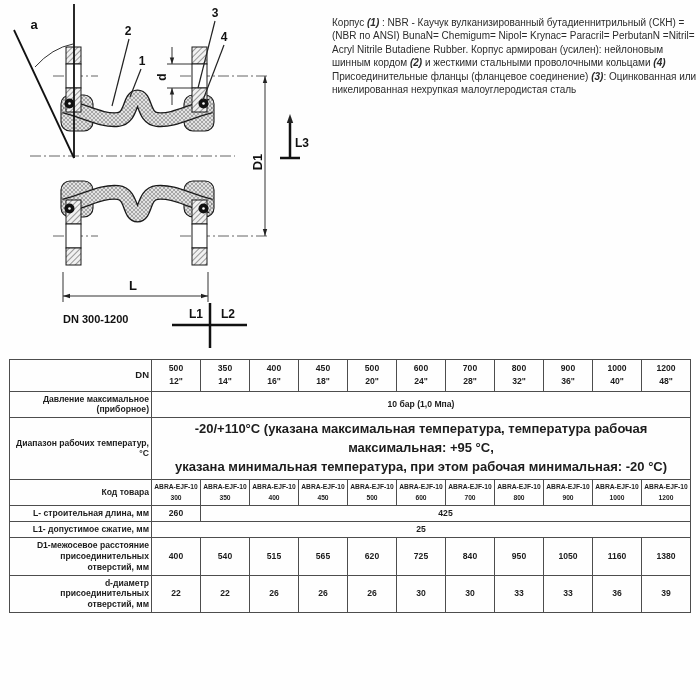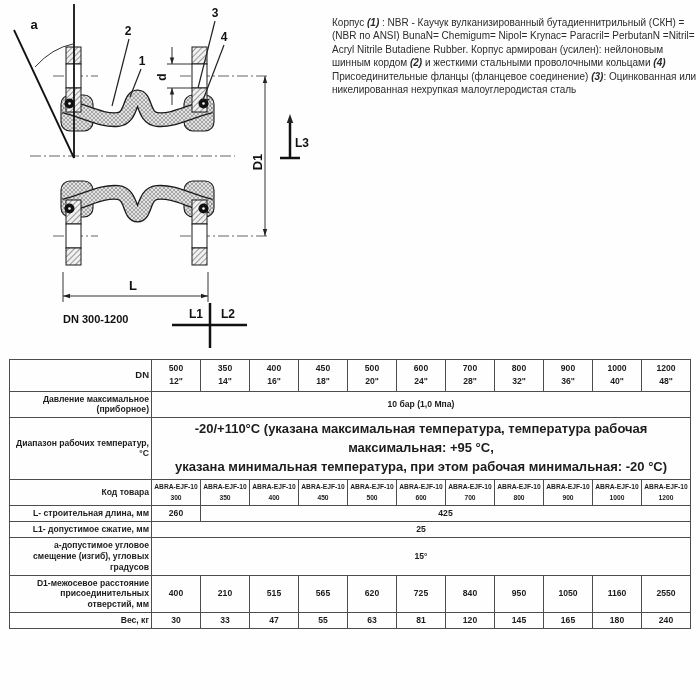--- a/index.html
+++ b/index.html
@@ -241,47 +241,43 @@
         <tr>
           <td class="label-cell">L- строительная длина, мм</td>
           <td class="data-cell">260</td>
           <td class="data-cell" colspan="10">425</td>
         </tr>
         <tr>
           <td class="label-cell">L1- допустимое сжатие, мм</td>
           <td class="data-cell" colspan="11">25</td>
         </tr>
         <tr>
-          <td class="label-cell">а-допустимое угловое смещение (изгиб), угловых градусов</td>
-          <td class="data-cell" colspan="11">15°</td>
-        </tr>
-        <tr>
           <td class="label-cell">D1-межосевое расстояние присоединительных отверстий, мм</td>
           <td class="data-cell">400</td>
-          <td class="data-cell">210</td>
+          <td class="data-cell">540</td>
           <td class="data-cell">515</td>
           <td class="data-cell">565</td>
           <td class="data-cell">620</td>
           <td class="data-cell">725</td>
           <td class="data-cell">840</td>
           <td class="data-cell">950</td>
           <td class="data-cell">1050</td>
           <td class="data-cell">1160</td>
-          <td class="data-cell">2550</td>
-        </tr>
-        <tr>
-          <td class="label-cell">Вес, кг</td>
+          <td class="data-cell">1380</td>
+        </tr>
+        <tr>
+          <td class="label-cell">d-диаметр присоединительных отверстий, мм</td>
+          <td class="data-cell">22</td>
+          <td class="data-cell">22</td>
+          <td class="data-cell">26</td>
+          <td class="data-cell">26</td>
+          <td class="data-cell">26</td>
+          <td class="data-cell">30</td>
           <td class="data-cell">30</td>
           <td class="data-cell">33</td>
-          <td class="data-cell">47</td>
-          <td class="data-cell">55</td>
-          <td class="data-cell">63</td>
-          <td class="data-cell">81</td>
-          <td class="data-cell">120</td>
-          <td class="data-cell">145</td>
-          <td class="data-cell">165</td>
-          <td class="data-cell">180</td>
-          <td class="data-cell">240</td>
+          <td class="data-cell">33</td>
+          <td class="data-cell">36</td>
+          <td class="data-cell">39</td>
         </tr>
       </tbody>
   </table>
 
 </div>
 
 </body></html>

